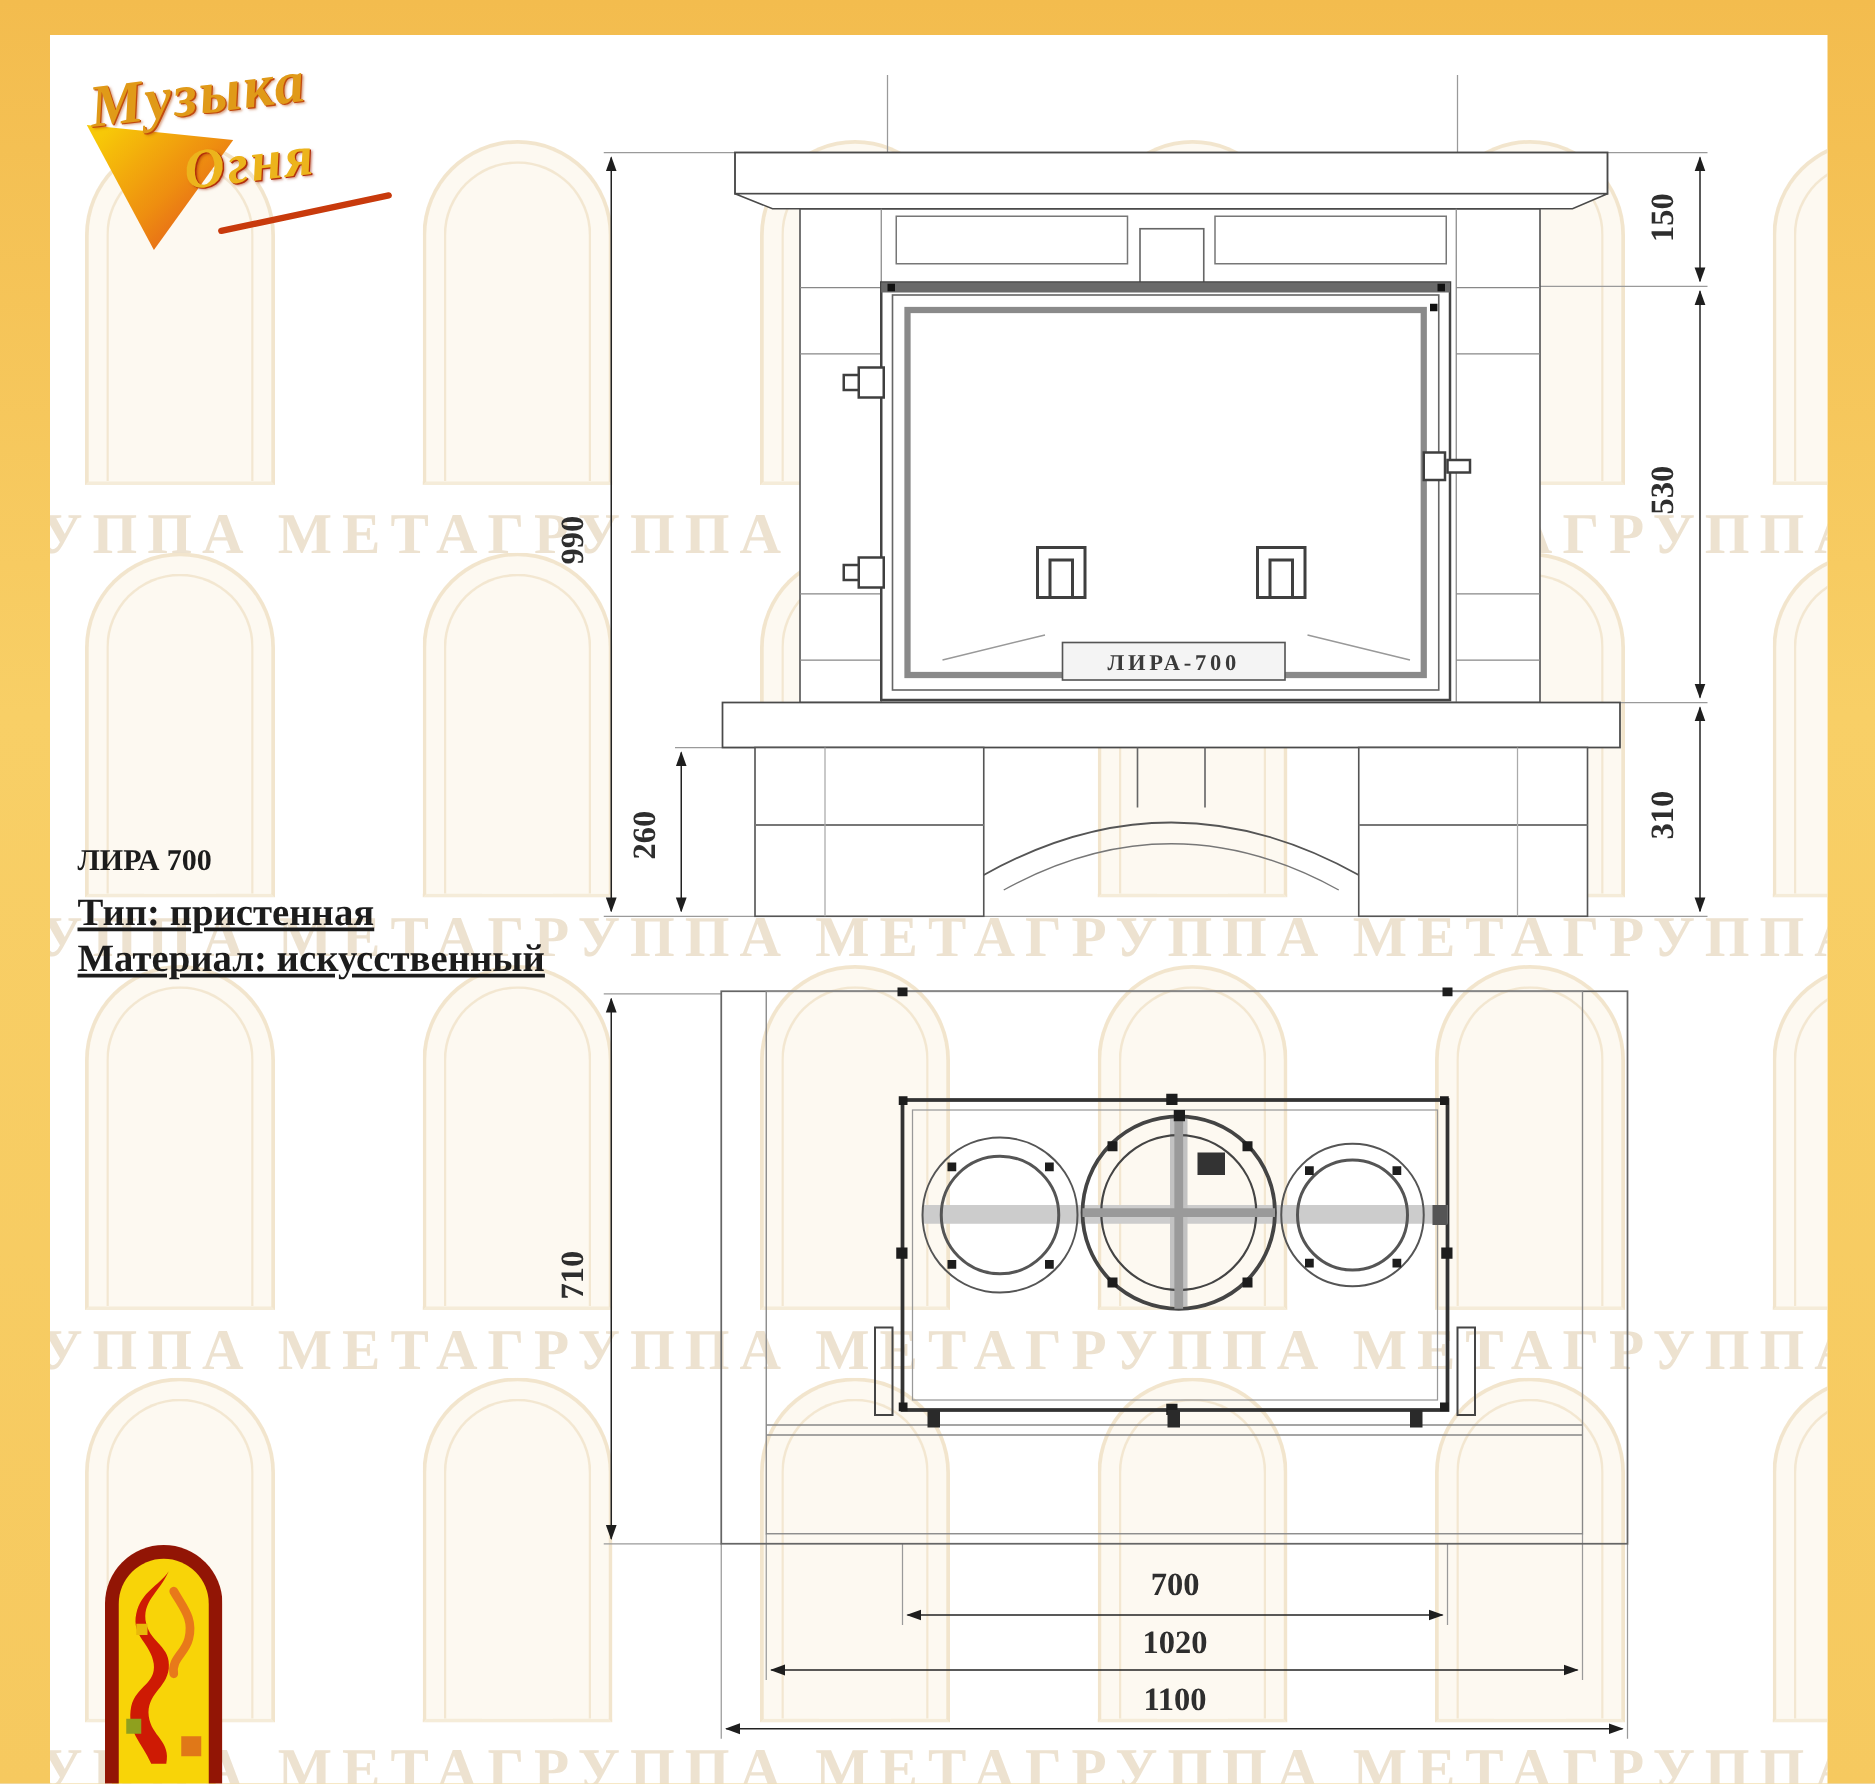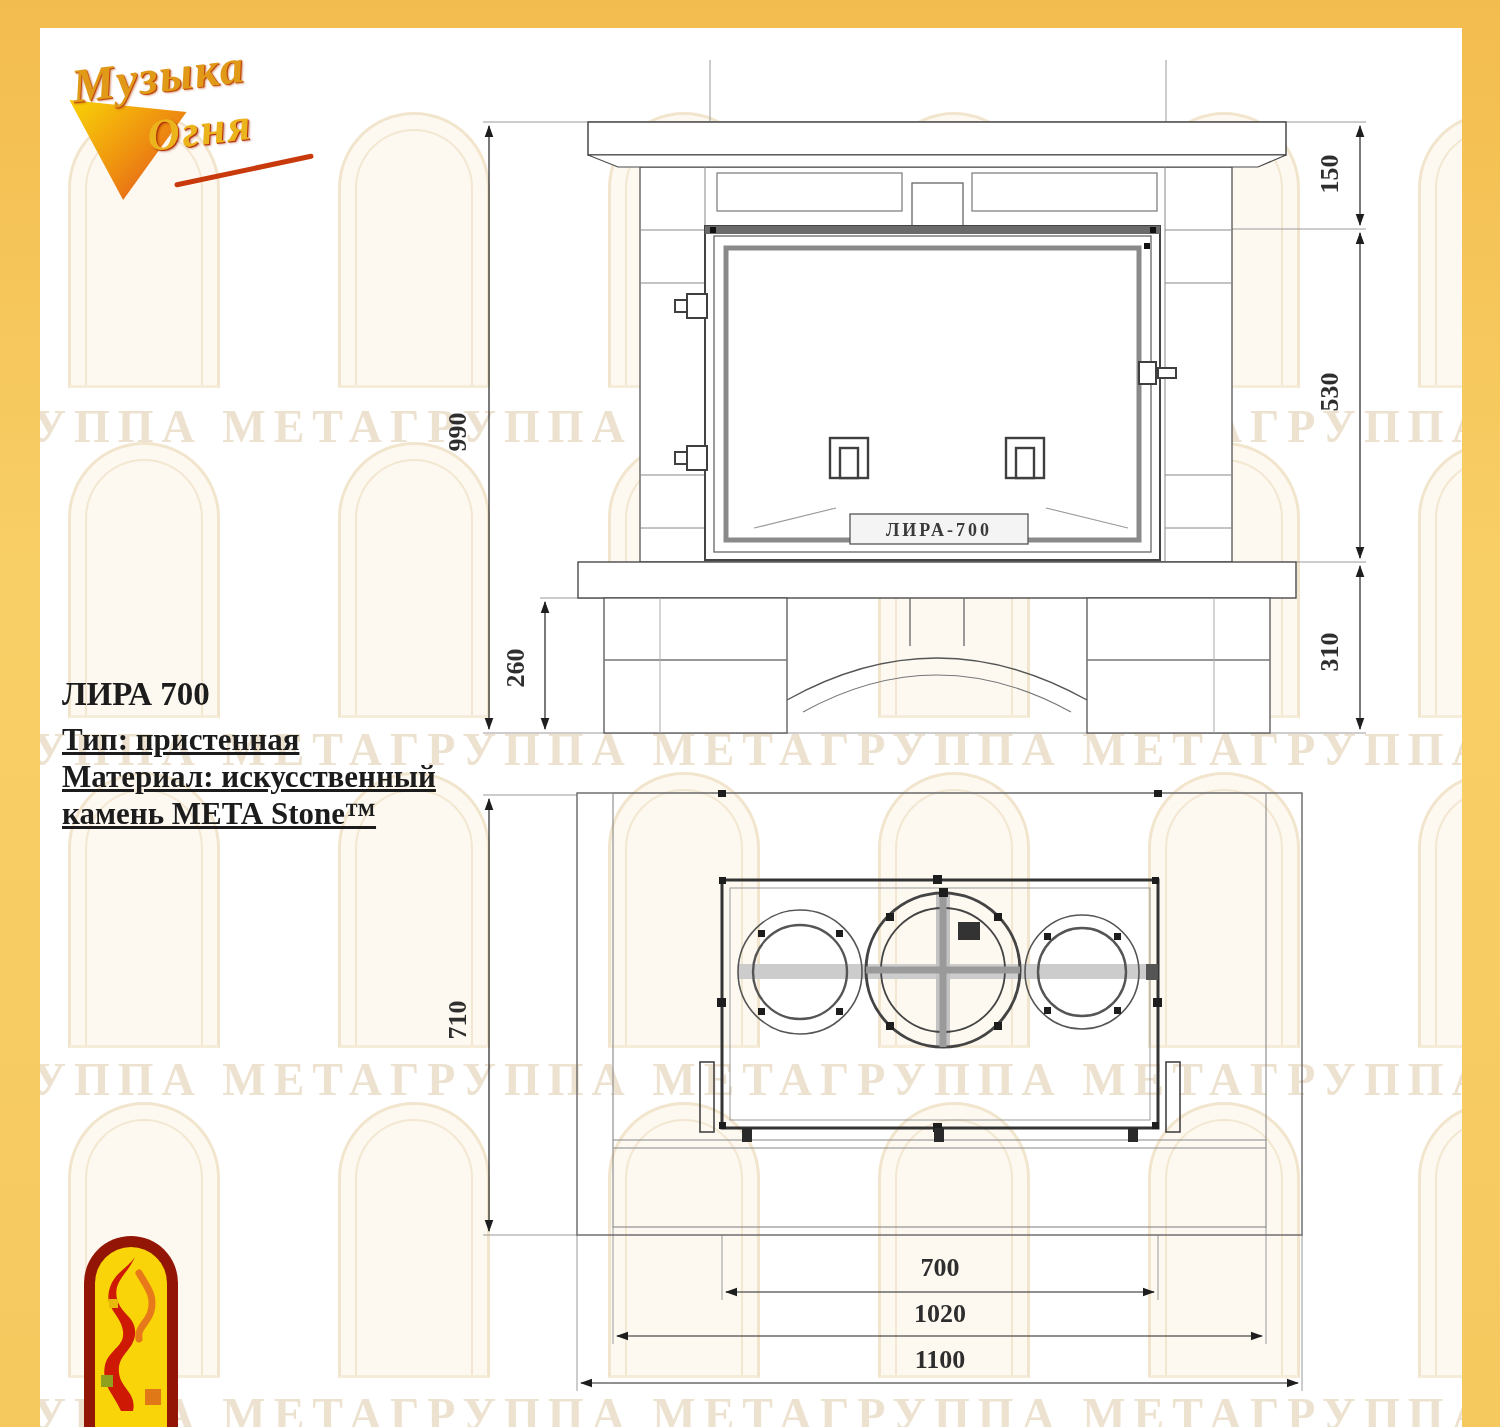--- a/index.html
+++ b/index.html
@@ -14,21 +14,21 @@
         border-bottom-color:rgba(233,214,177,.35);
         border-radius:78px 78px 0 0;background:rgba(250,242,224,.45);}
   .arch::before{content:"";position:absolute;left:14px;right:14px;top:14px;bottom:0;
         border:2px solid rgba(233,214,177,.5);border-bottom:none;
         border-radius:64px 64px 0 0;}
   .wmrow{position:absolute;left:-80px;white-space:nowrap;
          font-weight:bold;font-size:46px;letter-spacing:8px;
          color:rgba(212,186,142,.42);}
   
   .specs{position:absolute;left:22px;top:648px;color:#1c1c1c;font-weight:bold;}
-  .specs .title{font-size:33px;margin:0 0 8px 0;}
+  .specs .title{font-size:24px;margin:0 0 8px 0;}
   .specs .line{font-size:31px;line-height:37px;text-decoration:underline;}
   
   .grille{position:absolute;left:707px;top:256px;width:387px;height:186px;
           border:1px solid #666;
           background:repeating-linear-gradient(90deg,
             #5a5a5a 0px,#5a5a5a 2px,#dcdcdc 2px,#dcdcdc 4px,
             #9a9a9a 4px,#9a9a9a 5px,#efefef 5px,#efefef 9px);}
   svg.draw{position:absolute;left:0;top:0;}
   
   .logo-top{position:absolute;left:15px;top:12px;width:280px;height:180px;}
@@ -83,21 +83,20 @@
 
     <div class="wmrow" style="top:372px">ГРУППА МЕТАГРУППА МЕТАГРУППА МЕТАГРУППА МЕТА</div>
     <div class="wmrow" style="top:695px">ГРУППА МЕТАГРУППА МЕТАГРУППА МЕТАГРУППА МЕТА</div>
     <div class="wmrow" style="top:1025px">ГРУППА МЕТАГРУППА МЕТАГРУППА МЕТАГРУППА МЕТА</div>
     <div class="wmrow" style="top:1360px">ГРУППА МЕТАГРУППА МЕТАГРУППА МЕТАГРУППА МЕТА</div>
 
     <div class="specs">
       <div class="title">ЛИРА 700</div>
       <div class="line">Тип: пристенная</div>
       <div class="line">Материал: искусственный</div>
-      <div class="line">камень МЕТА Stone™</div>
     </div>
 
     <div class="grille"></div>
 
     <svg class="draw" width="1422" height="1399" viewBox="40 28 1422 1399">
       <defs>
         <marker id="arr" viewBox="0 0 10 10" refX="9.2" refY="5" markerWidth="10" markerHeight="10" orient="auto-start-reverse">
           <path d="M0,1.4 L10,5 L0,8.6 z" fill="#1e1e1e"></path>
         </marker>
       </defs>

